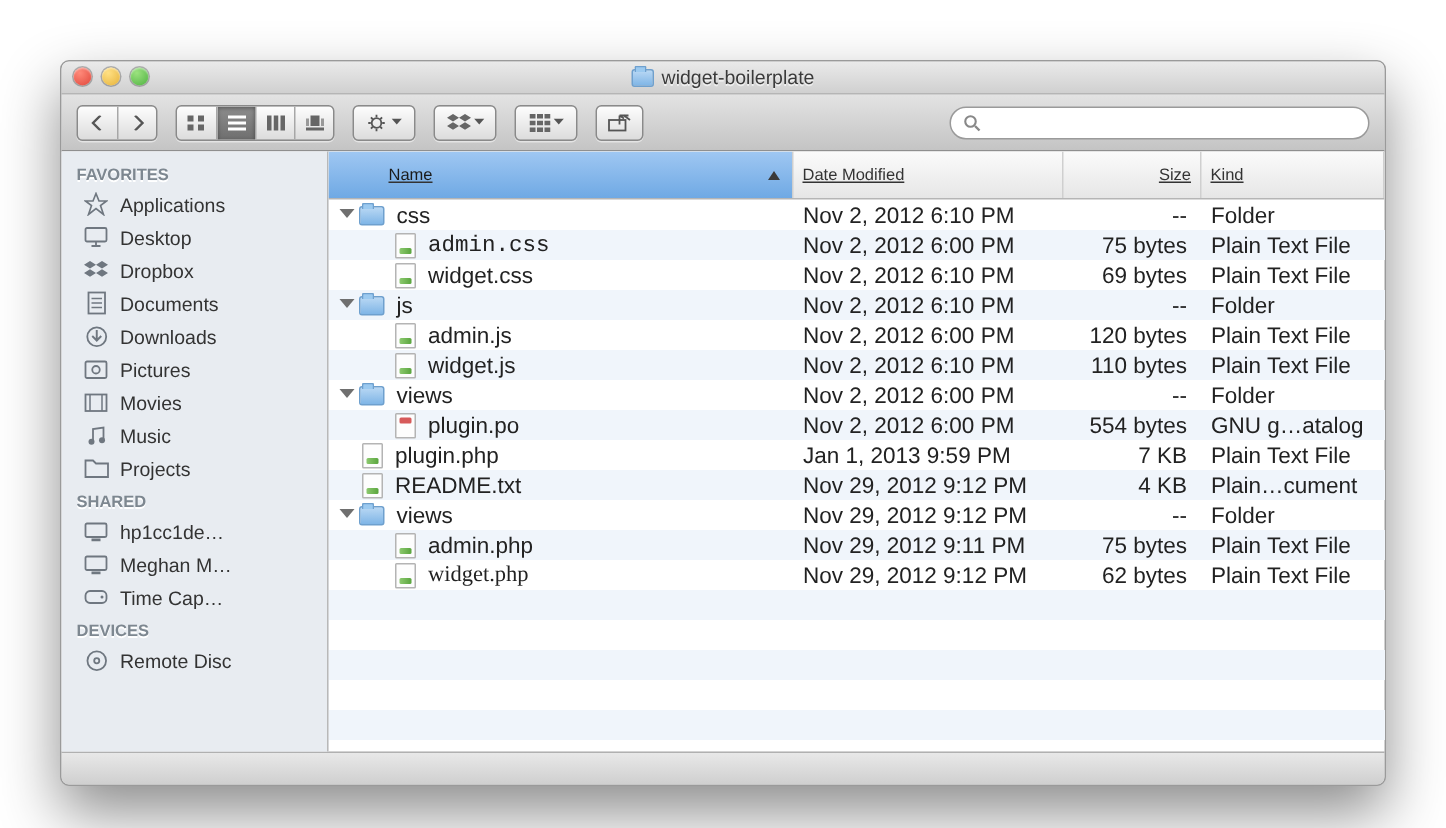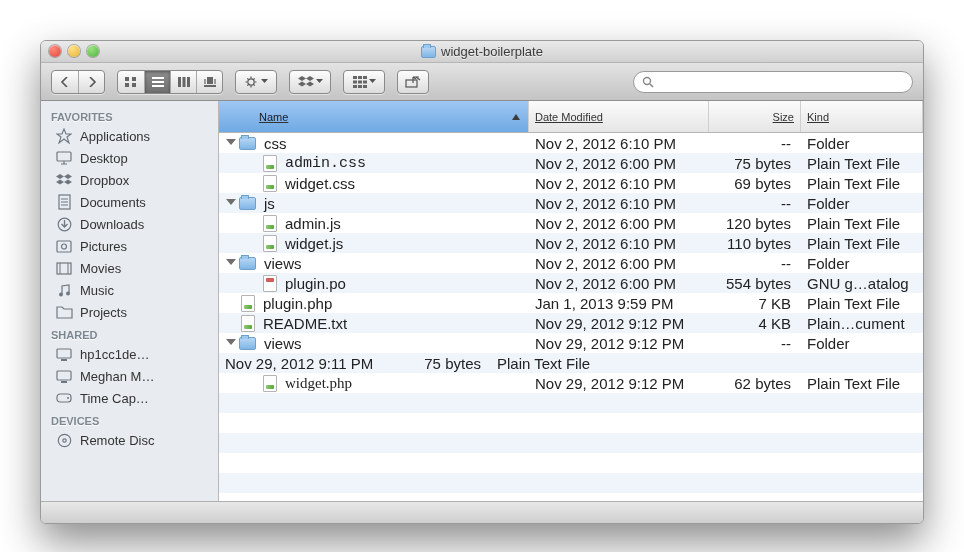--- a/index.html
+++ b/index.html
@@ -542,20 +542,25 @@
             <div class="c-name" style="padding-left: 6px;">
               <div class="disc open"></div>
               <span class="folder-icon"></span>
               <span style="margin-left: 4px;">views</span>
             </div>
             <div class="c-date">Nov 29, 2012 9:12 PM</div>
             <div class="c-size">--</div>
             <div class="c-kind">Folder</div>
           </div>
           <div class="row alt">
+            <div class="c-name" style="padding-left: 28px;">
+              <span style="width: 12px;"></span>
+              <span class="file-icon"></span>
+              <span style="margin-left: 4px;">admin.php</span>
+            </div>
             <div class="c-date">Nov 29, 2012 9:11 PM</div>
             <div class="c-size">75 bytes</div>
             <div class="c-kind">Plain Text File</div>
           </div>
           <div class="row">
             <div class="c-name" style="padding-left: 28px;">
               <span style="width: 12px;"></span>
               <span class="file-icon"></span>
               <span style="margin-left: 4px; font-family: Liberation Serif, serif;">widget.php</span>
             </div>

